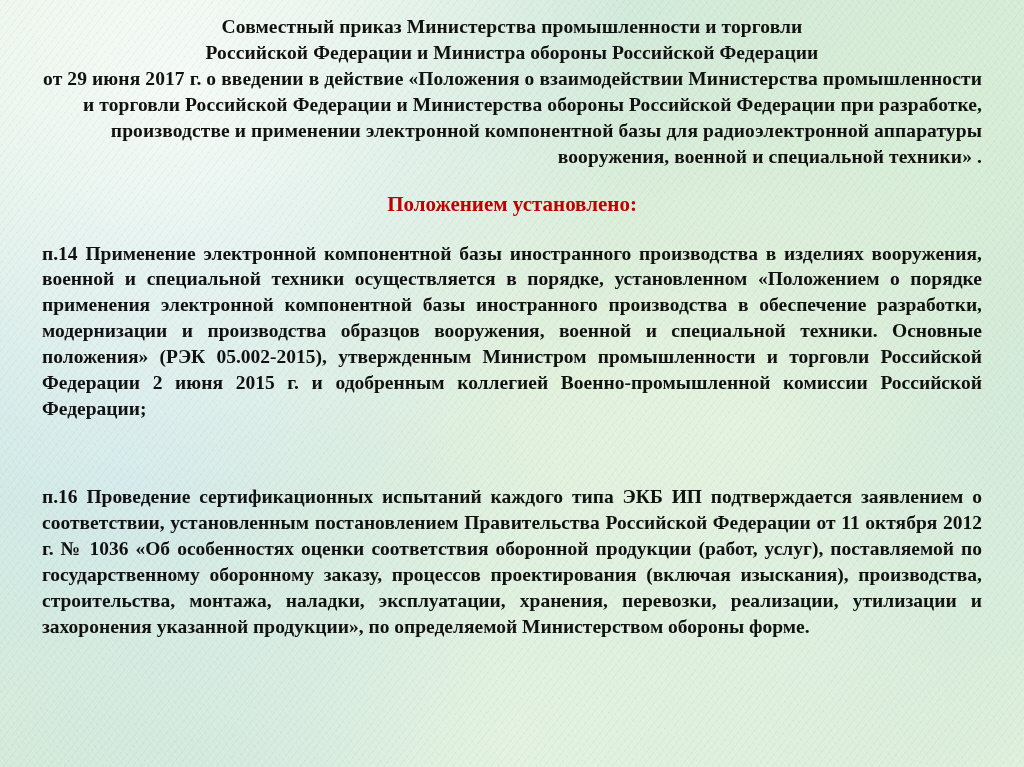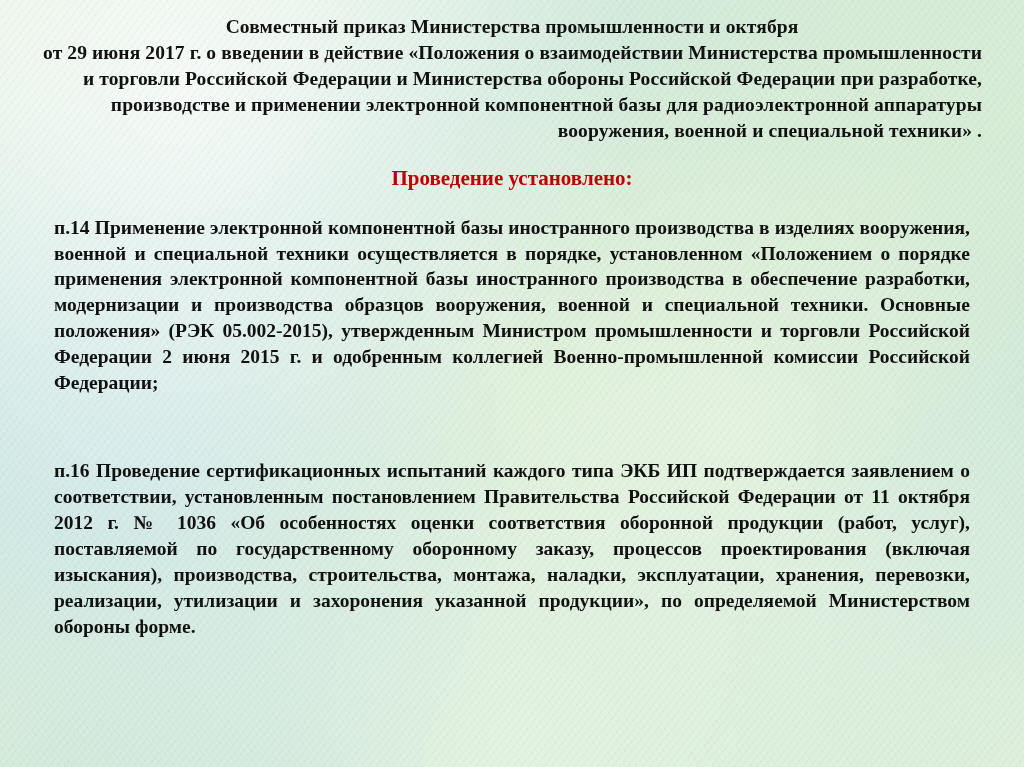--- a/index.html
+++ b/index.html
@@ -66,40 +66,41 @@
     margin-top: 22px;
     margin-bottom: 10px;
   }
   .para {
     font-size: 19.5px;
     font-weight: bold;
     line-height: 1.33;
     color: #111111;
     text-align: justify;
     text-justify: inter-word;
-    margin: 0 18px;
+    margin: 0 6px;
   }
   .para.p1 {
     margin-top: 24px;
   }
   .para.p2 {
     margin-top: 62px;
   }
 </style>
 </head>
 <body>
 
 <div class="slide">
   <div class="content">
 
     <div class="title-block">
-      <span class="line">Совместный приказ Министерства промышленности и октября</span>
+      <span class="line">Совместный приказ Министерства промышленности и торговли</span>
+      <span class="line">Российской Федерации и Министра обороны Российской Федерации</span>
       <span class="line wide">от 29 июня 2017 г. о введении в действие «Положения о взаимодействии Министерства промышленности и торговли Российской Федерации и Министерства обороны Российской Федерации при разработке, производстве и применении электронной компонентной базы для радиоэлектронной аппаратуры вооружения, военной и специальной техники» .</span>
     </div>
 
-    <div class="section-heading">Проведение установлено:</div>
+    <div class="section-heading">Положением установлено:</div>
 
     <p class="para p1">п.14 Применение электронной компонентной базы иностранного производства в изделиях вооружения, военной и специальной техники осуществляется в порядке, установленном «Положением о порядке применения электронной компонентной базы иностранного производства в обеспечение разработки, модернизации и производства образцов вооружения, военной и специальной техники. Основные положения» (РЭК 05.002-2015), утвержденным Министром промышленности и торговли Российской Федерации 2 июня 2015 г. и одобренным коллегией Военно-промышленной комиссии Российской Федерации;</p>
 
     <p class="para p2">п.16 Проведение сертификационных испытаний каждого типа ЭКБ ИП подтверждается заявлением о соответствии, установленным постановлением Правительства Российской Федерации от 11 октября 2012 г. № 1036 «Об особенностях оценки соответствия оборонной продукции (работ, услуг), поставляемой по государственному оборонному заказу, процессов проектирования (включая изыскания), производства, строительства, монтажа, наладки, эксплуатации, хранения, перевозки, реализации, утилизации и захоронения указанной продукции», по определяемой Министерством обороны форме.</p>
 
   </div>
 </div>
 
 </body></html>

